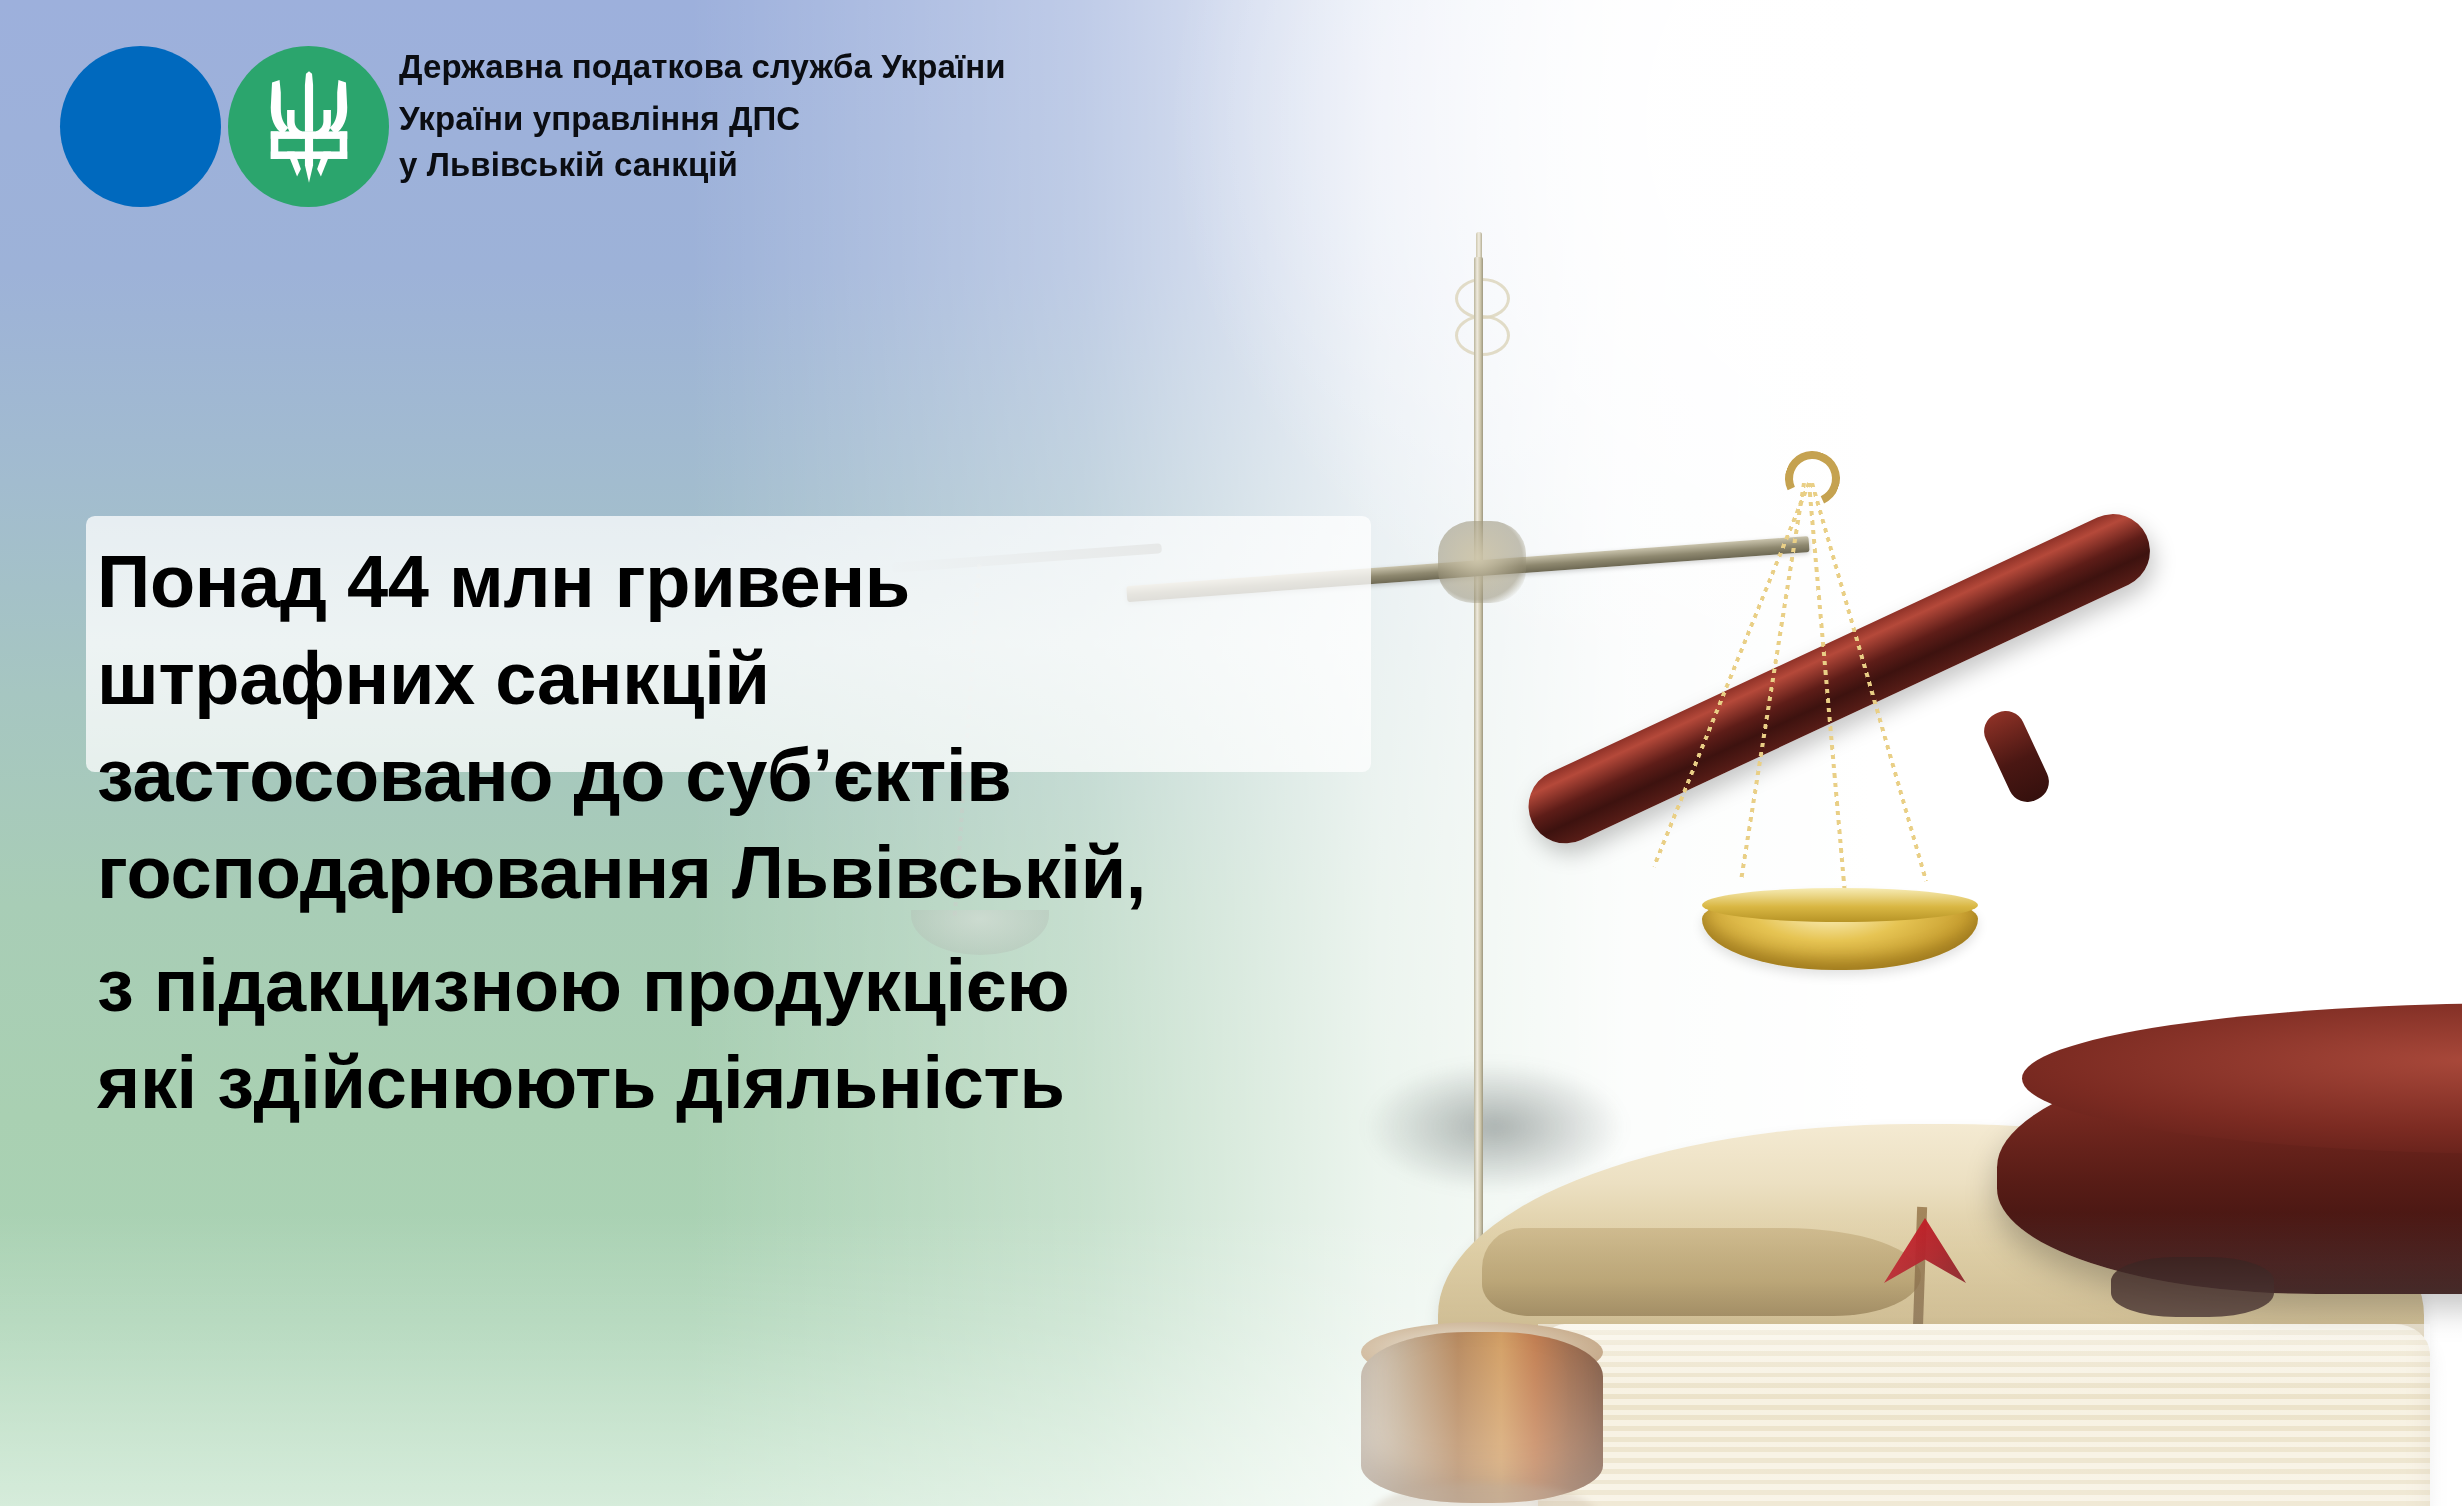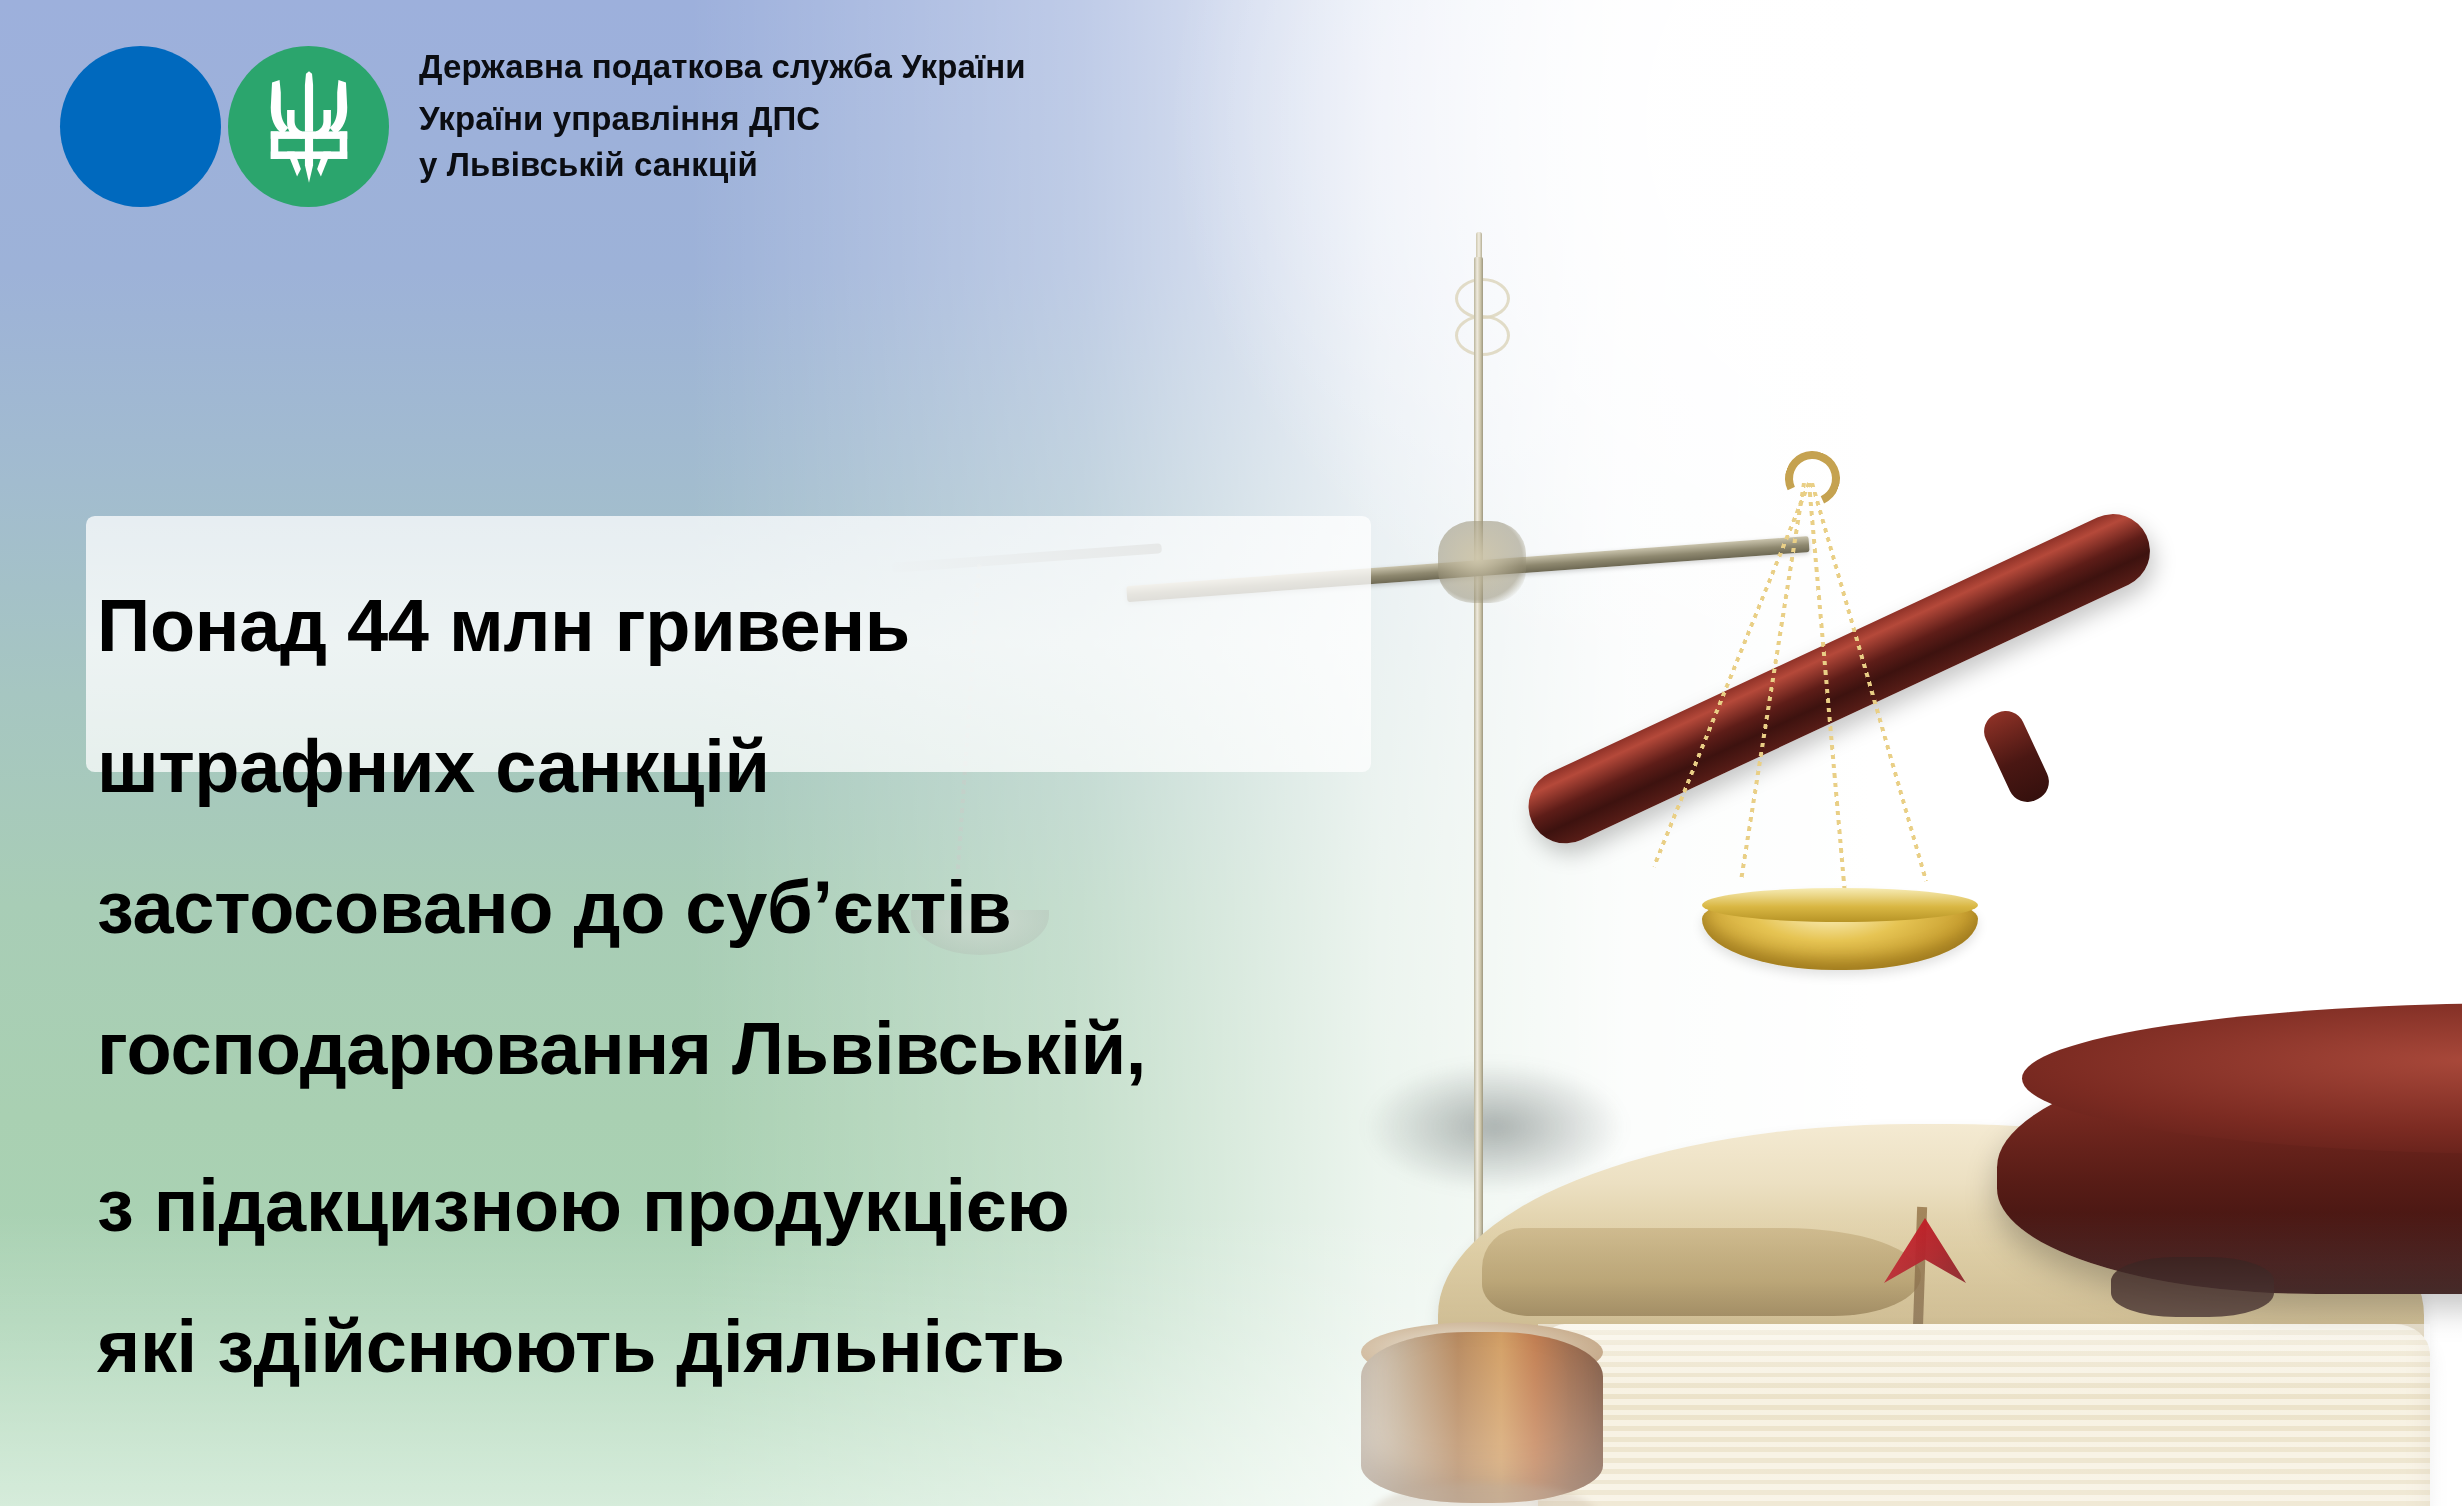--- a/index.html
+++ b/index.html
@@ -88,21 +88,21 @@
   .circle.blue  { left: 0px;   background: #0069be; }
   .circle.green { left: 168px; background: #2ba56d; }
   .trident {
     position: absolute;
     left: 202px;
     top: 33px;
     width: 94px;
     height: 112px;
   }
   .header-text {
-    margin-left: 26px;
+    margin-left: 6px;
     padding-top: 6.3px;
     color: #0b0d12;
     font-weight: bold;
     letter-spacing: 0.1px;
   }
   .header-line {
     font-size: 33px;
     line-height: 1.38;
     white-space: nowrap;
   }
@@ -443,21 +443,21 @@
     position: absolute;
     left: 97px;
     top: 534px;
     width: 1444px;
     color: #000000;
     font-weight: bold;
     font-size: 74px;
     line-height: 1.31;
     letter-spacing: -0.3px;
   }
-  .headline .ln { display: block; white-space: nowrap; margin-top: 44px; }
+  .headline .ln { display: block; white-space: nowrap; }
   .headline .gap { display: block; height: 16.3px; }
 </style>
 </head>
 <body>
 
 <div id="poster">
 
   <div class="bg-base"></div>
   <div class="bg-white-right"></div>
   <div class="bg-white-topright"></div>

